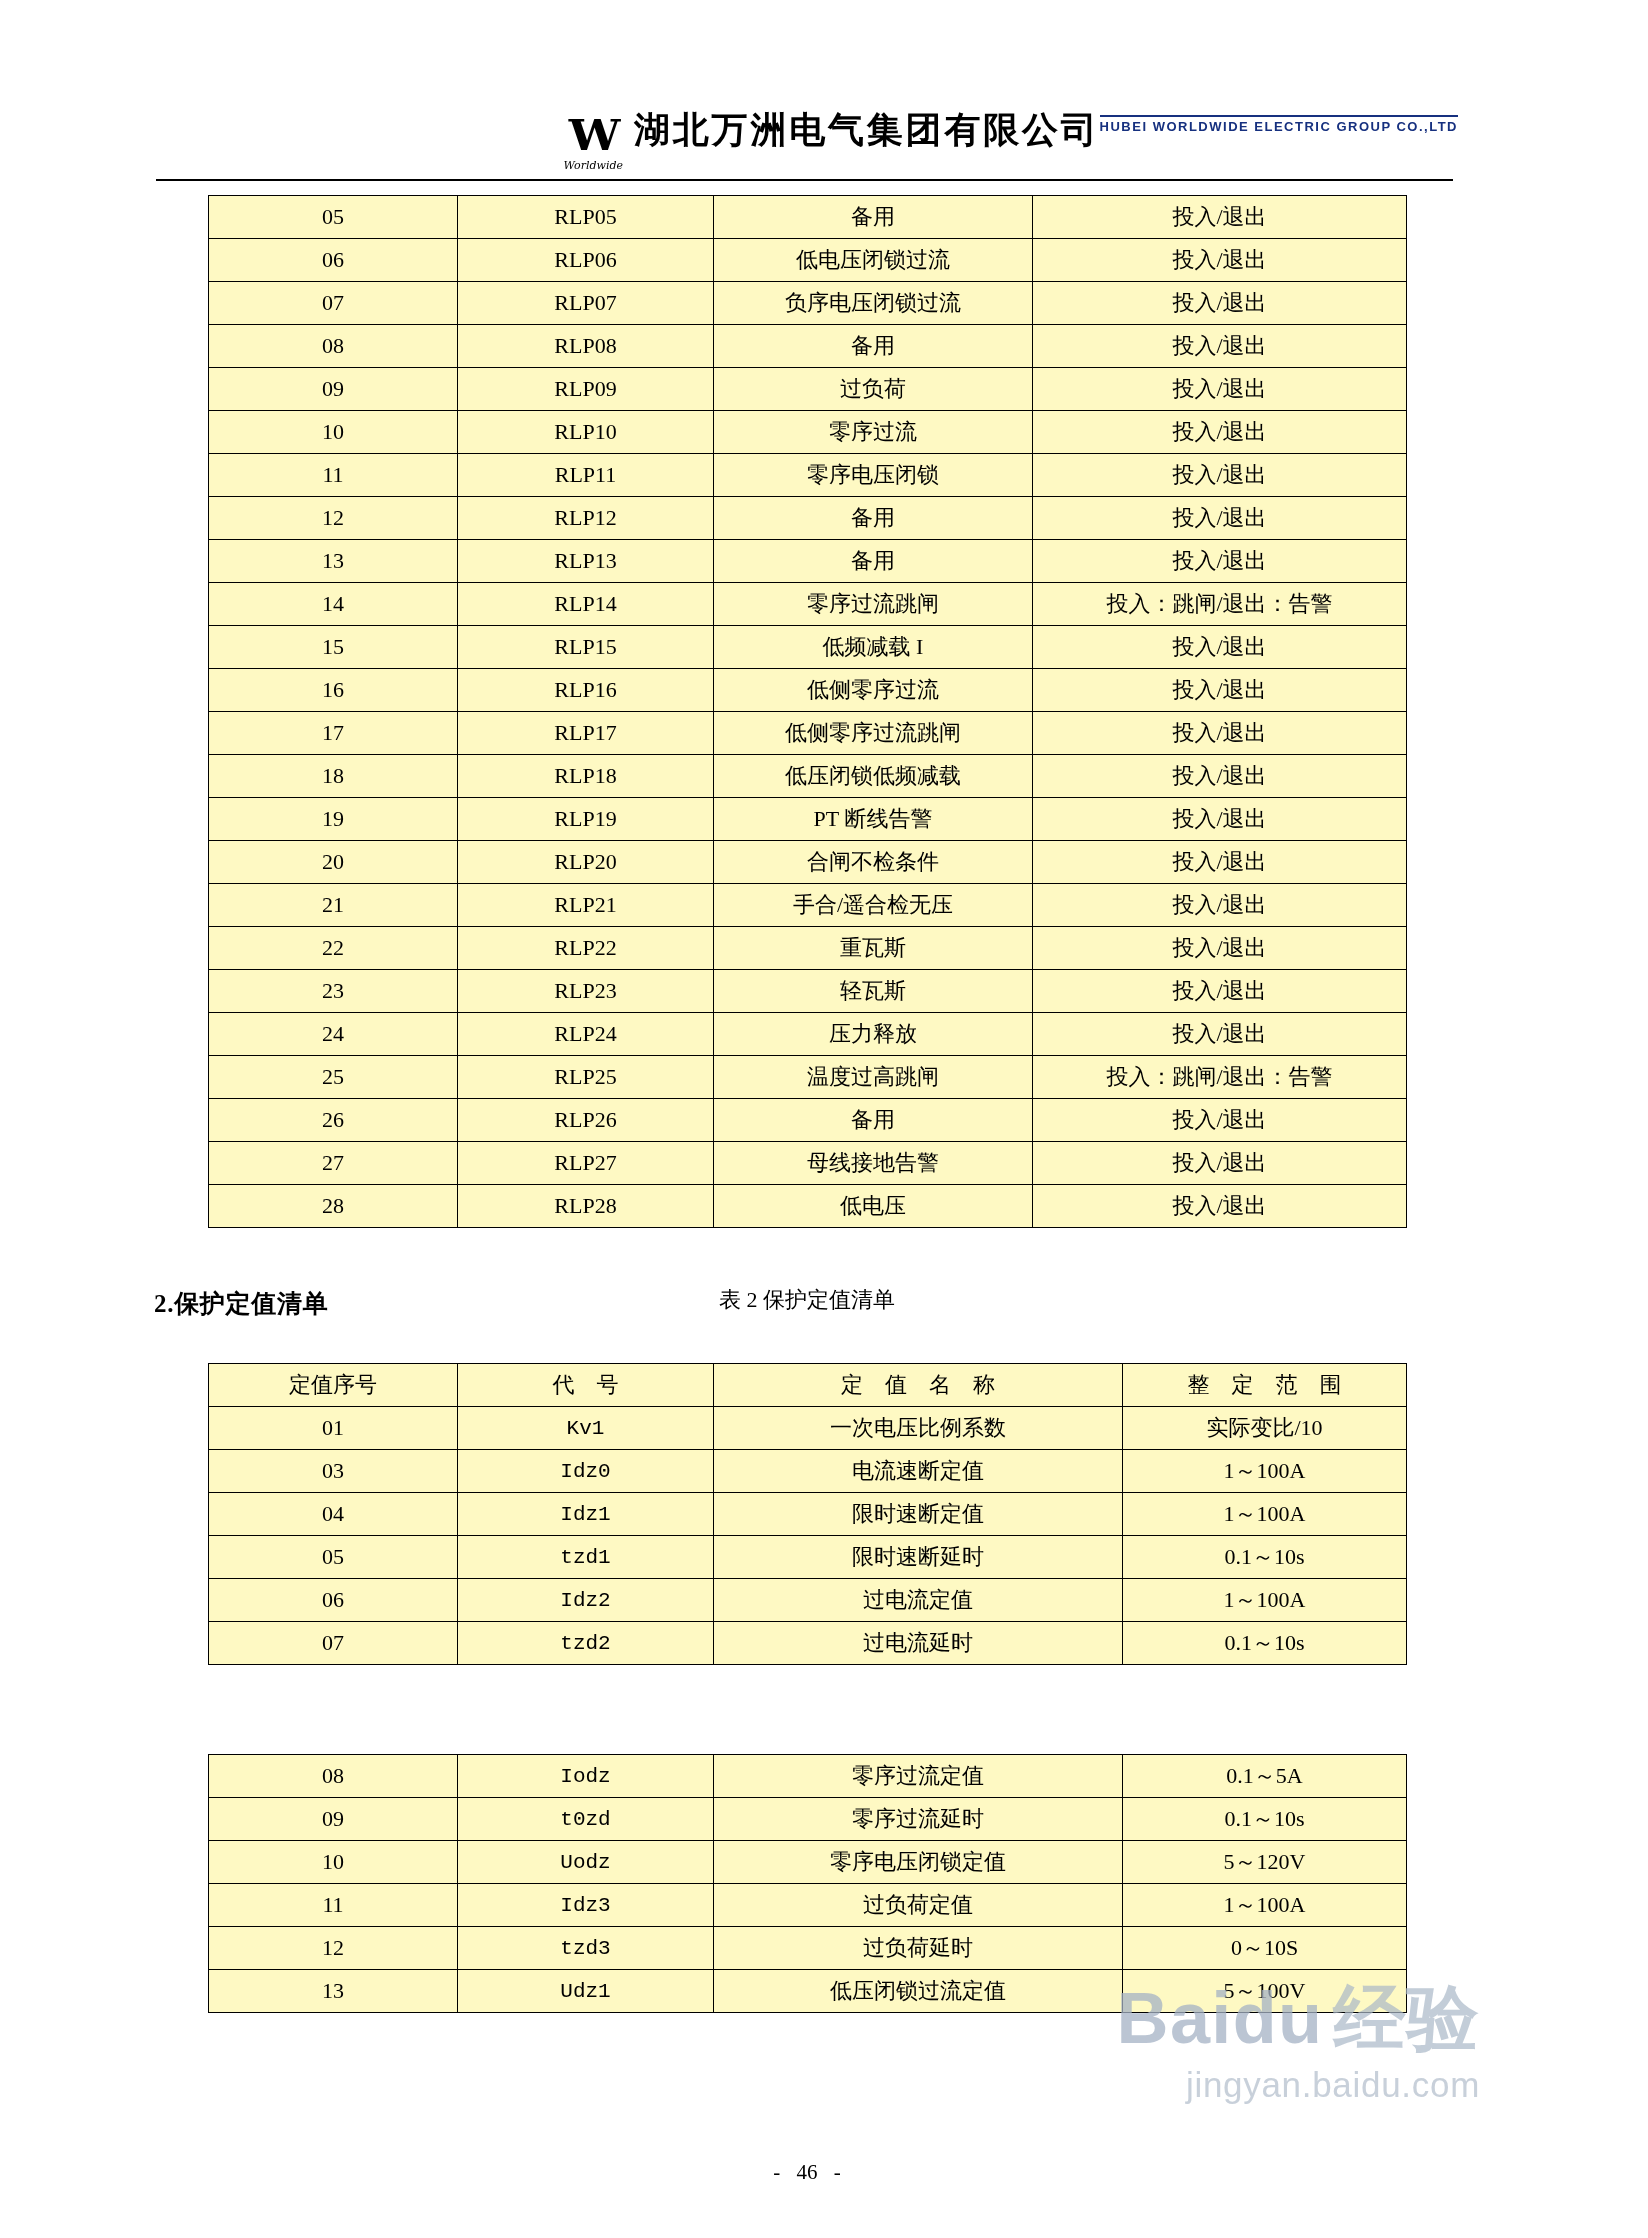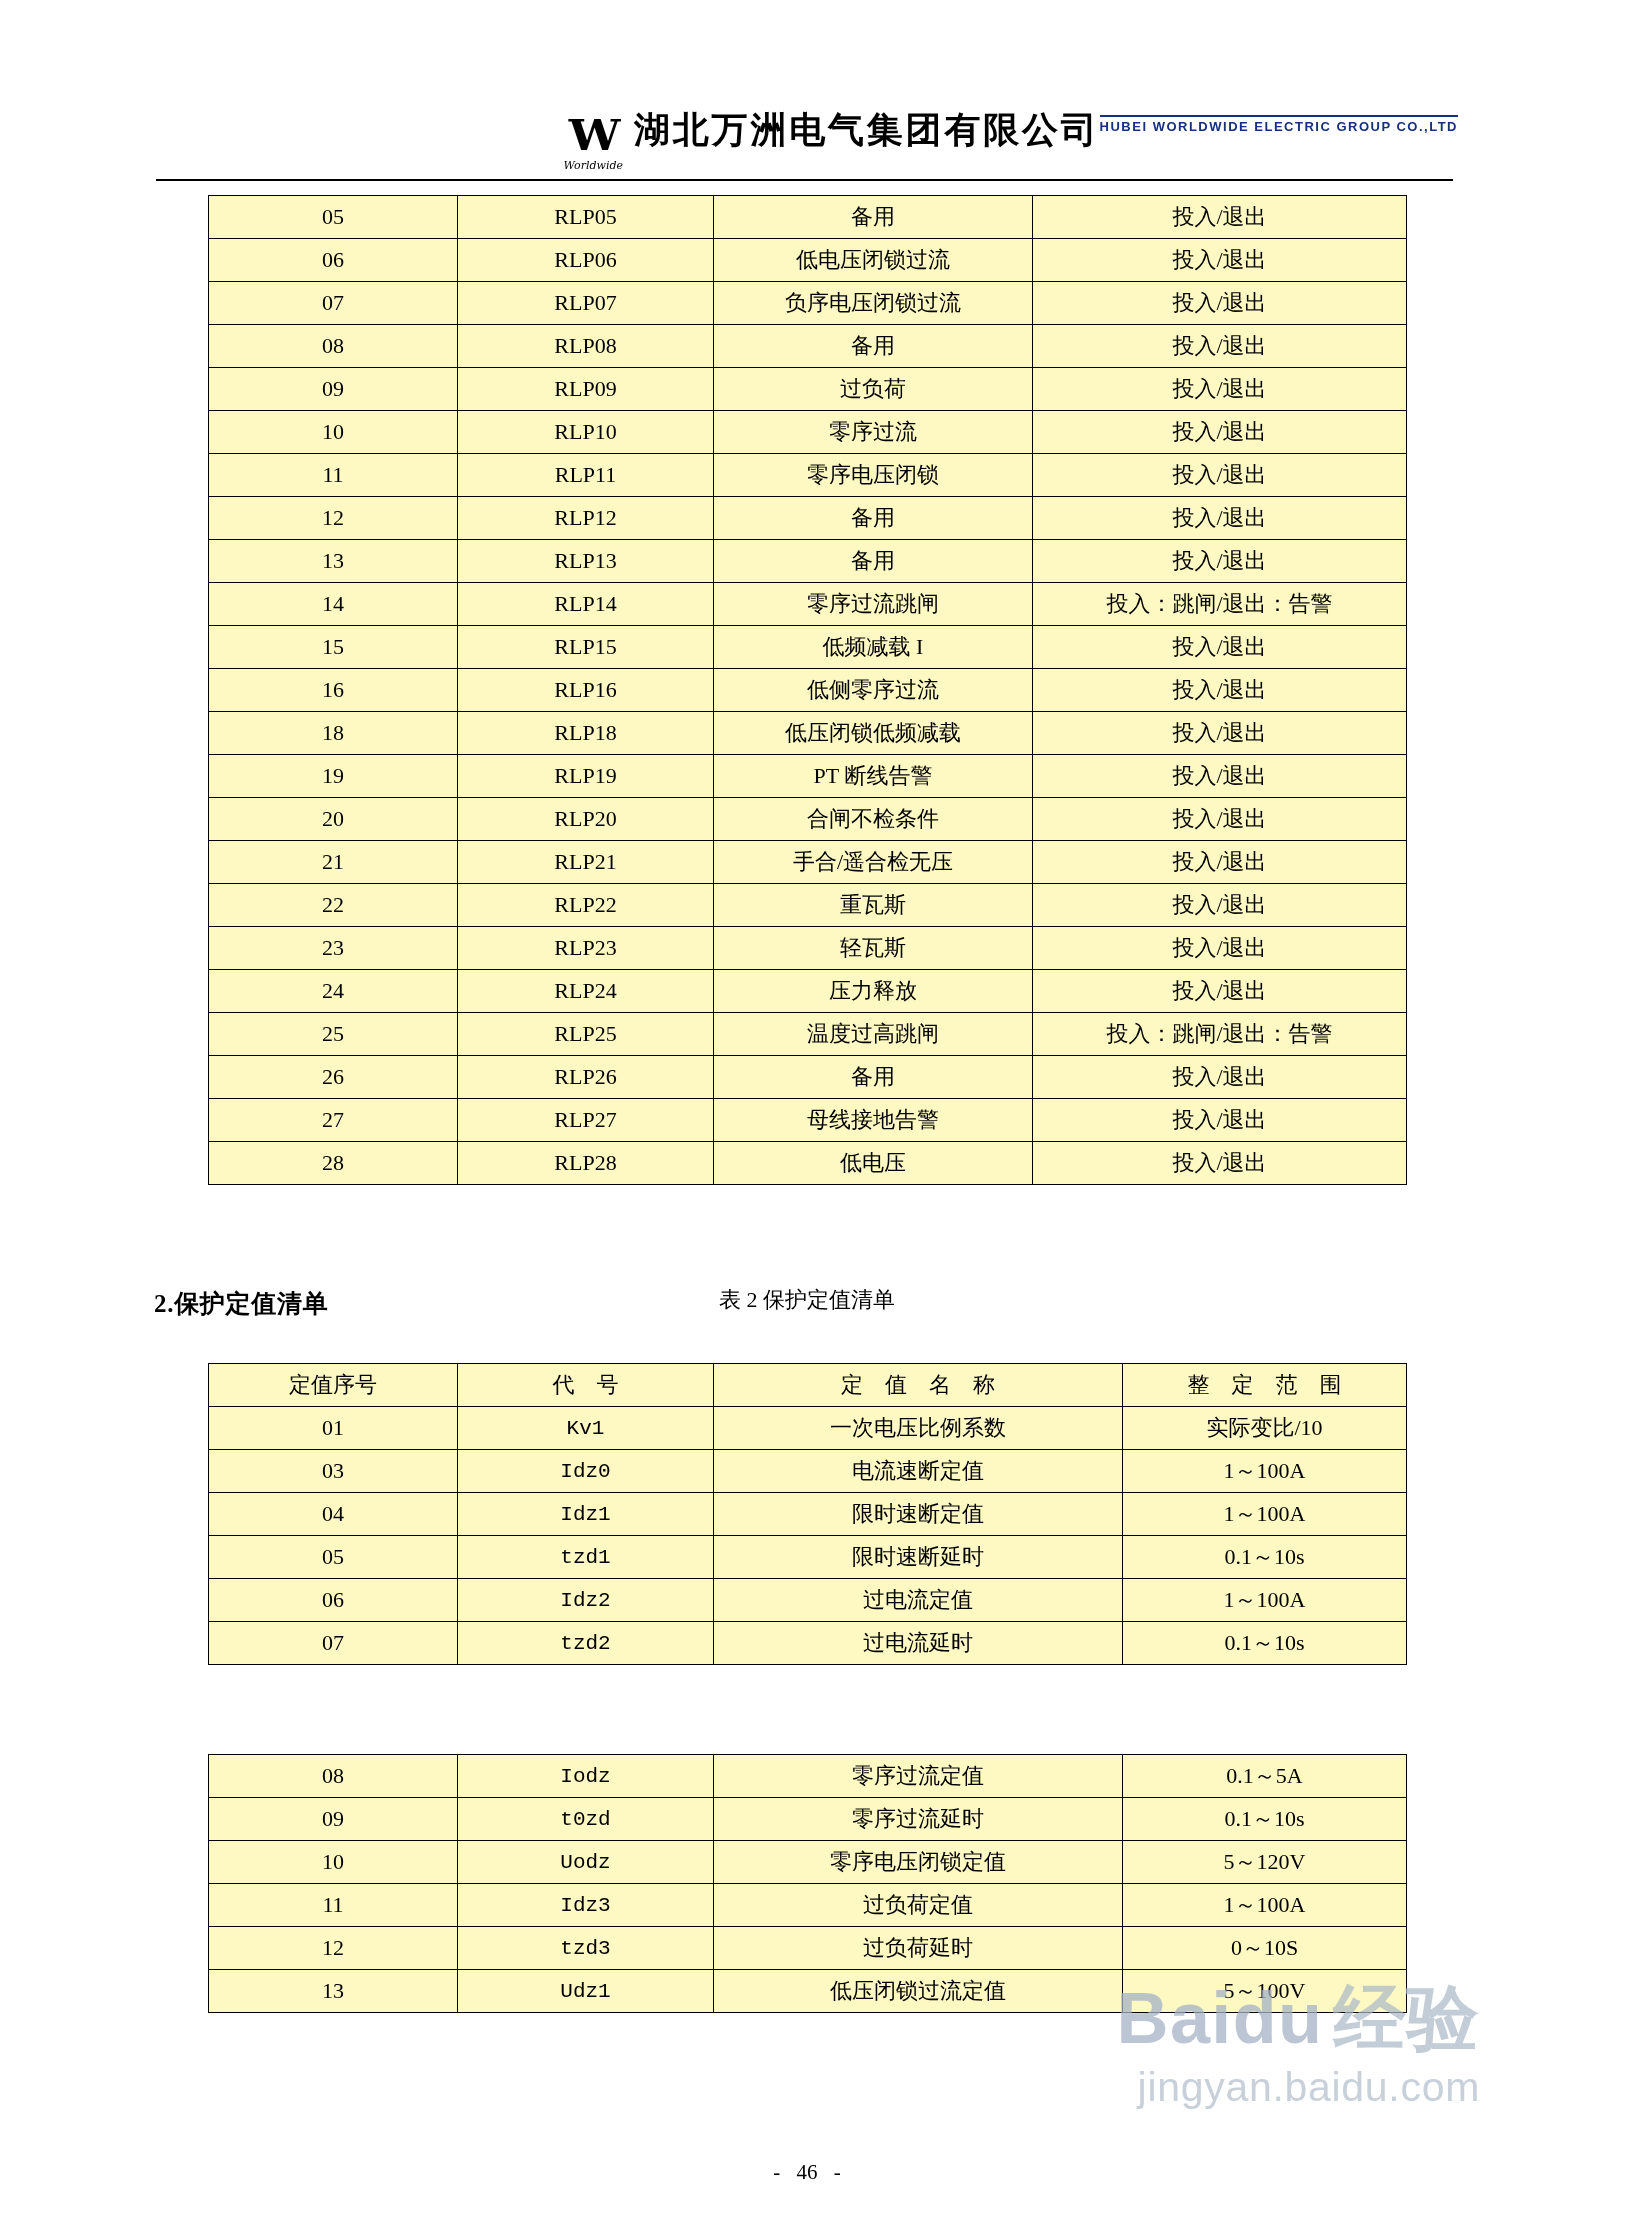--- a/index.html
+++ b/index.html
@@ -76,21 +76,21 @@
     pointer-events:none; line-height:1;
   }
   .wm-row {
     font-family:"Liberation Sans", sans-serif; font-weight:bold;
     font-size:72px; color:rgba(164,178,196,0.75); letter-spacing:1.4px;
     white-space:nowrap;
   }
   .wm-suffix { color:rgba(170,184,200,0.7); margin-left:9.7px; }
   .wm-url {
     margin-top:12.5px; font-family:"Liberation Sans", sans-serif;
-    font-size:41px; color:rgba(186,196,209,0.8); letter-spacing:0.7px;
+    font-size:35px; color:rgba(186,196,209,0.8); letter-spacing:0.7px;
   }
 </style>
 </head>
 <body>
 
 <div class="page">
 
   <div class="header-rule"></div>
   <div class="logo-block">
     <div class="logo-emblem">
@@ -174,20 +174,26 @@
         <tr>
     <td>15</td>
     <td>RLP15</td>
     <td>低频减载 I</td>
     <td>投入/退出</td>
   </tr>
         <tr>
     <td>16</td>
     <td>RLP16</td>
     <td>低侧零序过流</td>
+    <td>投入/退出</td>
+  </tr>
+        <tr>
+    <td>17</td>
+    <td>RLP17</td>
+    <td>低侧零序过流跳闸</td>
     <td>投入/退出</td>
   </tr>
         <tr>
     <td>18</td>
     <td>RLP18</td>
     <td>低压闭锁低频减载</td>
     <td>投入/退出</td>
   </tr>
         <tr>
     <td>19</td>

